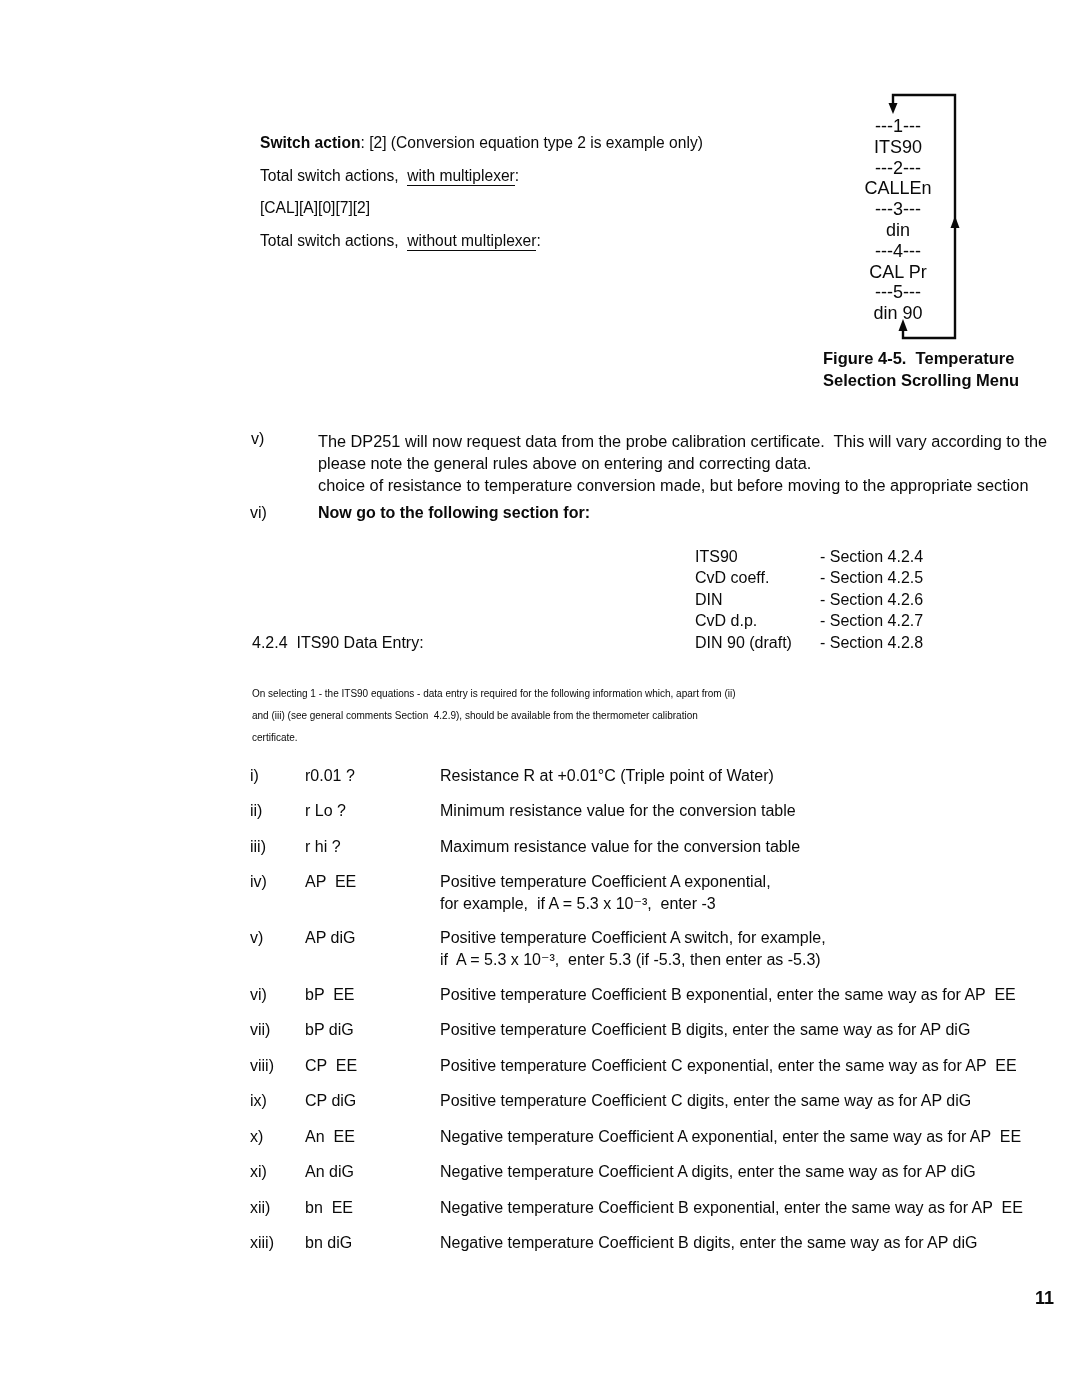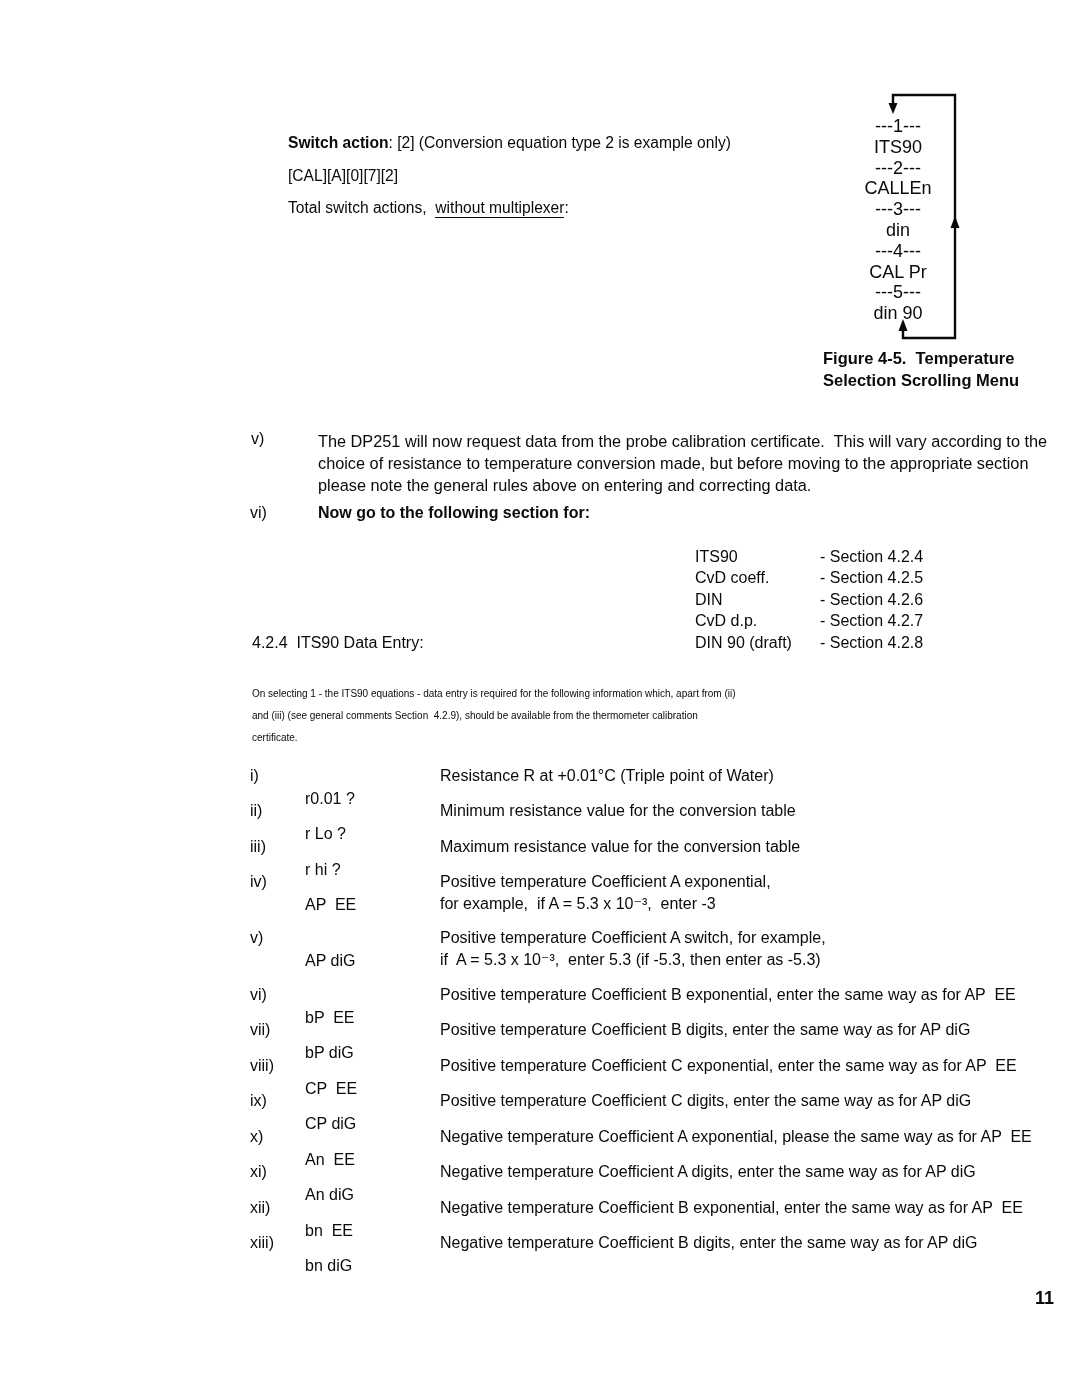--- a/index.html
+++ b/index.html
@@ -5,21 +5,21 @@
   html,body{margin:0;padding:0;background:#fff;}
   .page{
     position:relative;width:1080px;height:1397px;background:#ffffff;overflow:hidden;
     font-family:"Liberation Sans","DejaVu Sans",sans-serif;color:#0a0a0a;font-size:16px;
   }
   .line,.tline,.dline,.menu-line,.cap-line{white-space:pre;}
   .b{font-weight:700;}
   .u{border-bottom:1.6px solid #0a0a0a;padding-bottom:1px;}
 
   .switch-block{position:absolute;left:260px;top:127px;font-size:15.6px;}
-  .switch-block .line{height:32.6px;line-height:32.6px;margin-left:28px;}
+  .switch-block .line{height:32.6px;line-height:32.6px;}
 
   .menu-svg{position:absolute;left:840px;top:88px;}
   .menu-lines{position:absolute;left:836px;top:116px;width:124px;text-align:center;
               font-size:18px;line-height:20.8px;}
   .figure-caption{position:absolute;left:823px;top:347px;font-weight:700;
                   font-size:16.5px;line-height:22px;}
 
   .para-v-label{position:absolute;left:251px;top:430px;}
   .para-v-lines{position:absolute;left:318px;top:430px;line-height:22px;font-size:16.3px;}
 
@@ -28,32 +28,33 @@
   .section-list{position:absolute;left:695px;top:504px;line-height:21.4px;margin-top:42px;}
   .sec-name{display:inline-block;width:125px;white-space:pre;}
   .sec-ref{white-space:pre;}
 
   .heading-424{position:absolute;left:252px;top:634px;white-space:pre;}
   .para-424{position:absolute;left:252px;top:683px;line-height:21.8px;font-size:10px;}
 
   .items{position:absolute;left:0;top:0;width:1080px;height:1397px;}
   .item{position:absolute;left:0;width:1080px;line-height:22.4px;}
   .item .lbl{position:absolute;left:250px;top:0;white-space:pre;}
-  .item .code{position:absolute;left:305px;top:0;white-space:pre;margin-top:23px;}
+  .item .code{position:absolute;left:305px;top:0;white-space:pre;}
   .item .desc{position:absolute;left:440px;top:0;}
 
   .page-num{position:absolute;left:1035px;top:1288px;font-weight:700;font-size:18px;}
 </style>
 </head>
 <body>
 
 <div class="page">
 
   <section class="switch-block">
     <div class="line"><span class="b">Switch action</span><span>: [2] (Conversion equation type 2 is example only)</span></div>
+    <div class="line"><span>Total switch actions,  </span><span class="u">with multiplexer</span><span>:</span></div>
     <div class="line">[CAL][A][0][7][2]</div>
     <div class="line"><span>Total switch actions,  </span><span class="u">without multiplexer</span><span>:</span></div>
   </section>
 
   <svg class="menu-svg" width="130" height="260" viewBox="0 0 130 260">
     <polyline points="53,16 53,7 115,7 115,250 63,250 63,243" fill="none" stroke="#0a0a0a" stroke-width="2.4"></polyline>
     <polygon points="48.5,15 57.5,15 53,26" fill="#0a0a0a"></polygon>
     <polygon points="58.5,243 67.5,243 63,231" fill="#0a0a0a"></polygon>
     <polygon points="110.5,140 119.5,140 115,128" fill="#0a0a0a"></polygon>
   </svg>
@@ -70,22 +71,22 @@
       <div class="menu-line">din 90</div>
     </div>
   <div class="figure-caption" id="figure-caption">
       <div class="cap-line">Figure 4-5.  Temperature</div>
       <div class="cap-line">Selection Scrolling Menu</div>
     </div>
 
   <div class="para-v-label">v)</div>
   <div class="para-v-lines" id="para-v-lines">
       <div class="tline">The DP251 will now request data from the probe calibration certificate.  This will vary according to the</div>
+      <div class="tline">please note the general rules above on entering and correcting data.</div>
       <div class="tline">choice of resistance to temperature conversion made, but before moving to the appropriate section</div>
-      <div class="tline">please note the general rules above on entering and correcting data.</div>
     </div>
 
   <div class="para-vi-label">vi)</div>
   <div class="para-vi-text">Now go to the following section for:</div>
   <div class="section-list" id="section-list">
       <div class="sec-row"><span class="sec-name">ITS90</span><span class="sec-ref">- Section 4.2.4</span></div>
       <div class="sec-row"><span class="sec-name">CvD coeff.</span><span class="sec-ref">- Section 4.2.5</span></div>
       <div class="sec-row"><span class="sec-name">DIN</span><span class="sec-ref">- Section 4.2.6</span></div>
       <div class="sec-row"><span class="sec-name">CvD d.p.</span><span class="sec-ref">- Section 4.2.7</span></div>
       <div class="sec-row"><span class="sec-name">DIN 90 (draft)</span><span class="sec-ref">- Section 4.2.8</span></div>
@@ -161,21 +162,21 @@
         <span class="lbl">ix)</span>
         <span class="code">CP diG</span>
         <div class="desc">
           <div class="dline">Positive temperature Coefficient C digits, enter the same way as for AP diG</div>
         </div>
       </div>
       <div class="item" style="top: 1126px;">
         <span class="lbl">x)</span>
         <span class="code">An  EE</span>
         <div class="desc">
-          <div class="dline">Negative temperature Coefficient A exponential, please the same way as for AP  EE</div>
+          <div class="dline">Negative temperature Coefficient A exponential, enter the same way as for AP  EE</div>
         </div>
       </div>
       <div class="item" style="top: 1161px;">
         <span class="lbl">xi)</span>
         <span class="code">An diG</span>
         <div class="desc">
           <div class="dline">Negative temperature Coefficient A digits, enter the same way as for AP diG</div>
         </div>
       </div>
       <div class="item" style="top: 1197px;">

